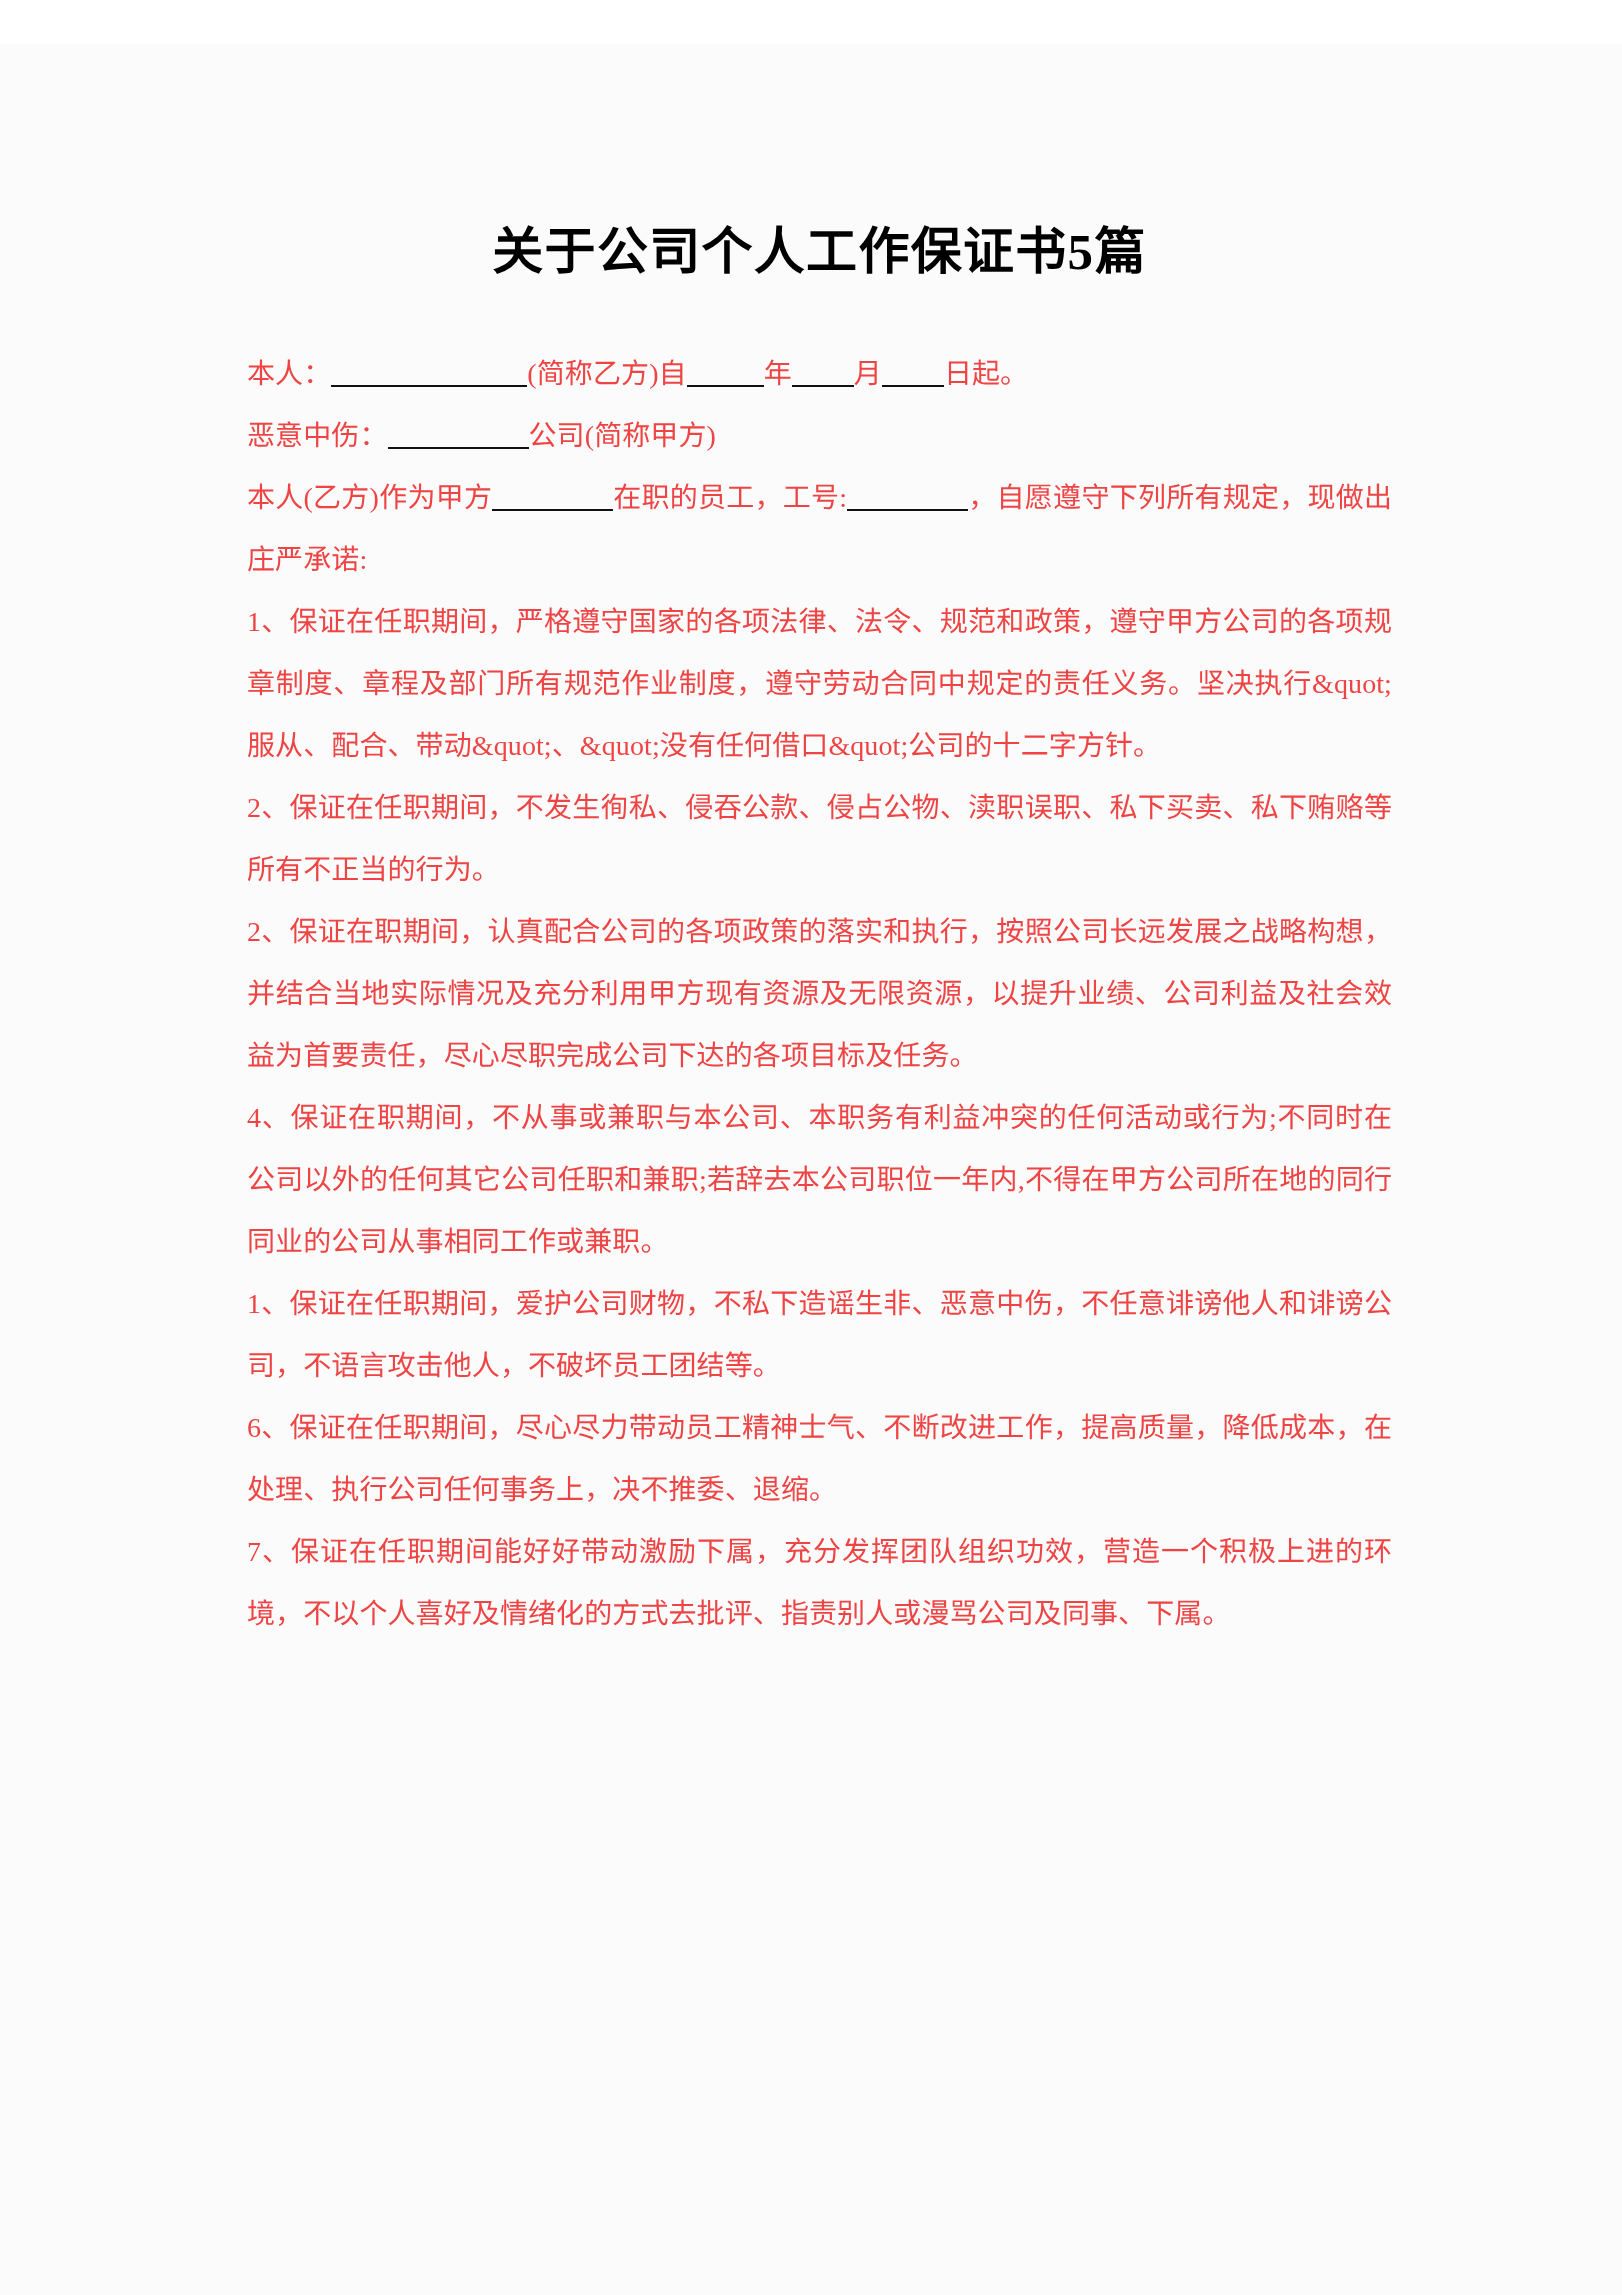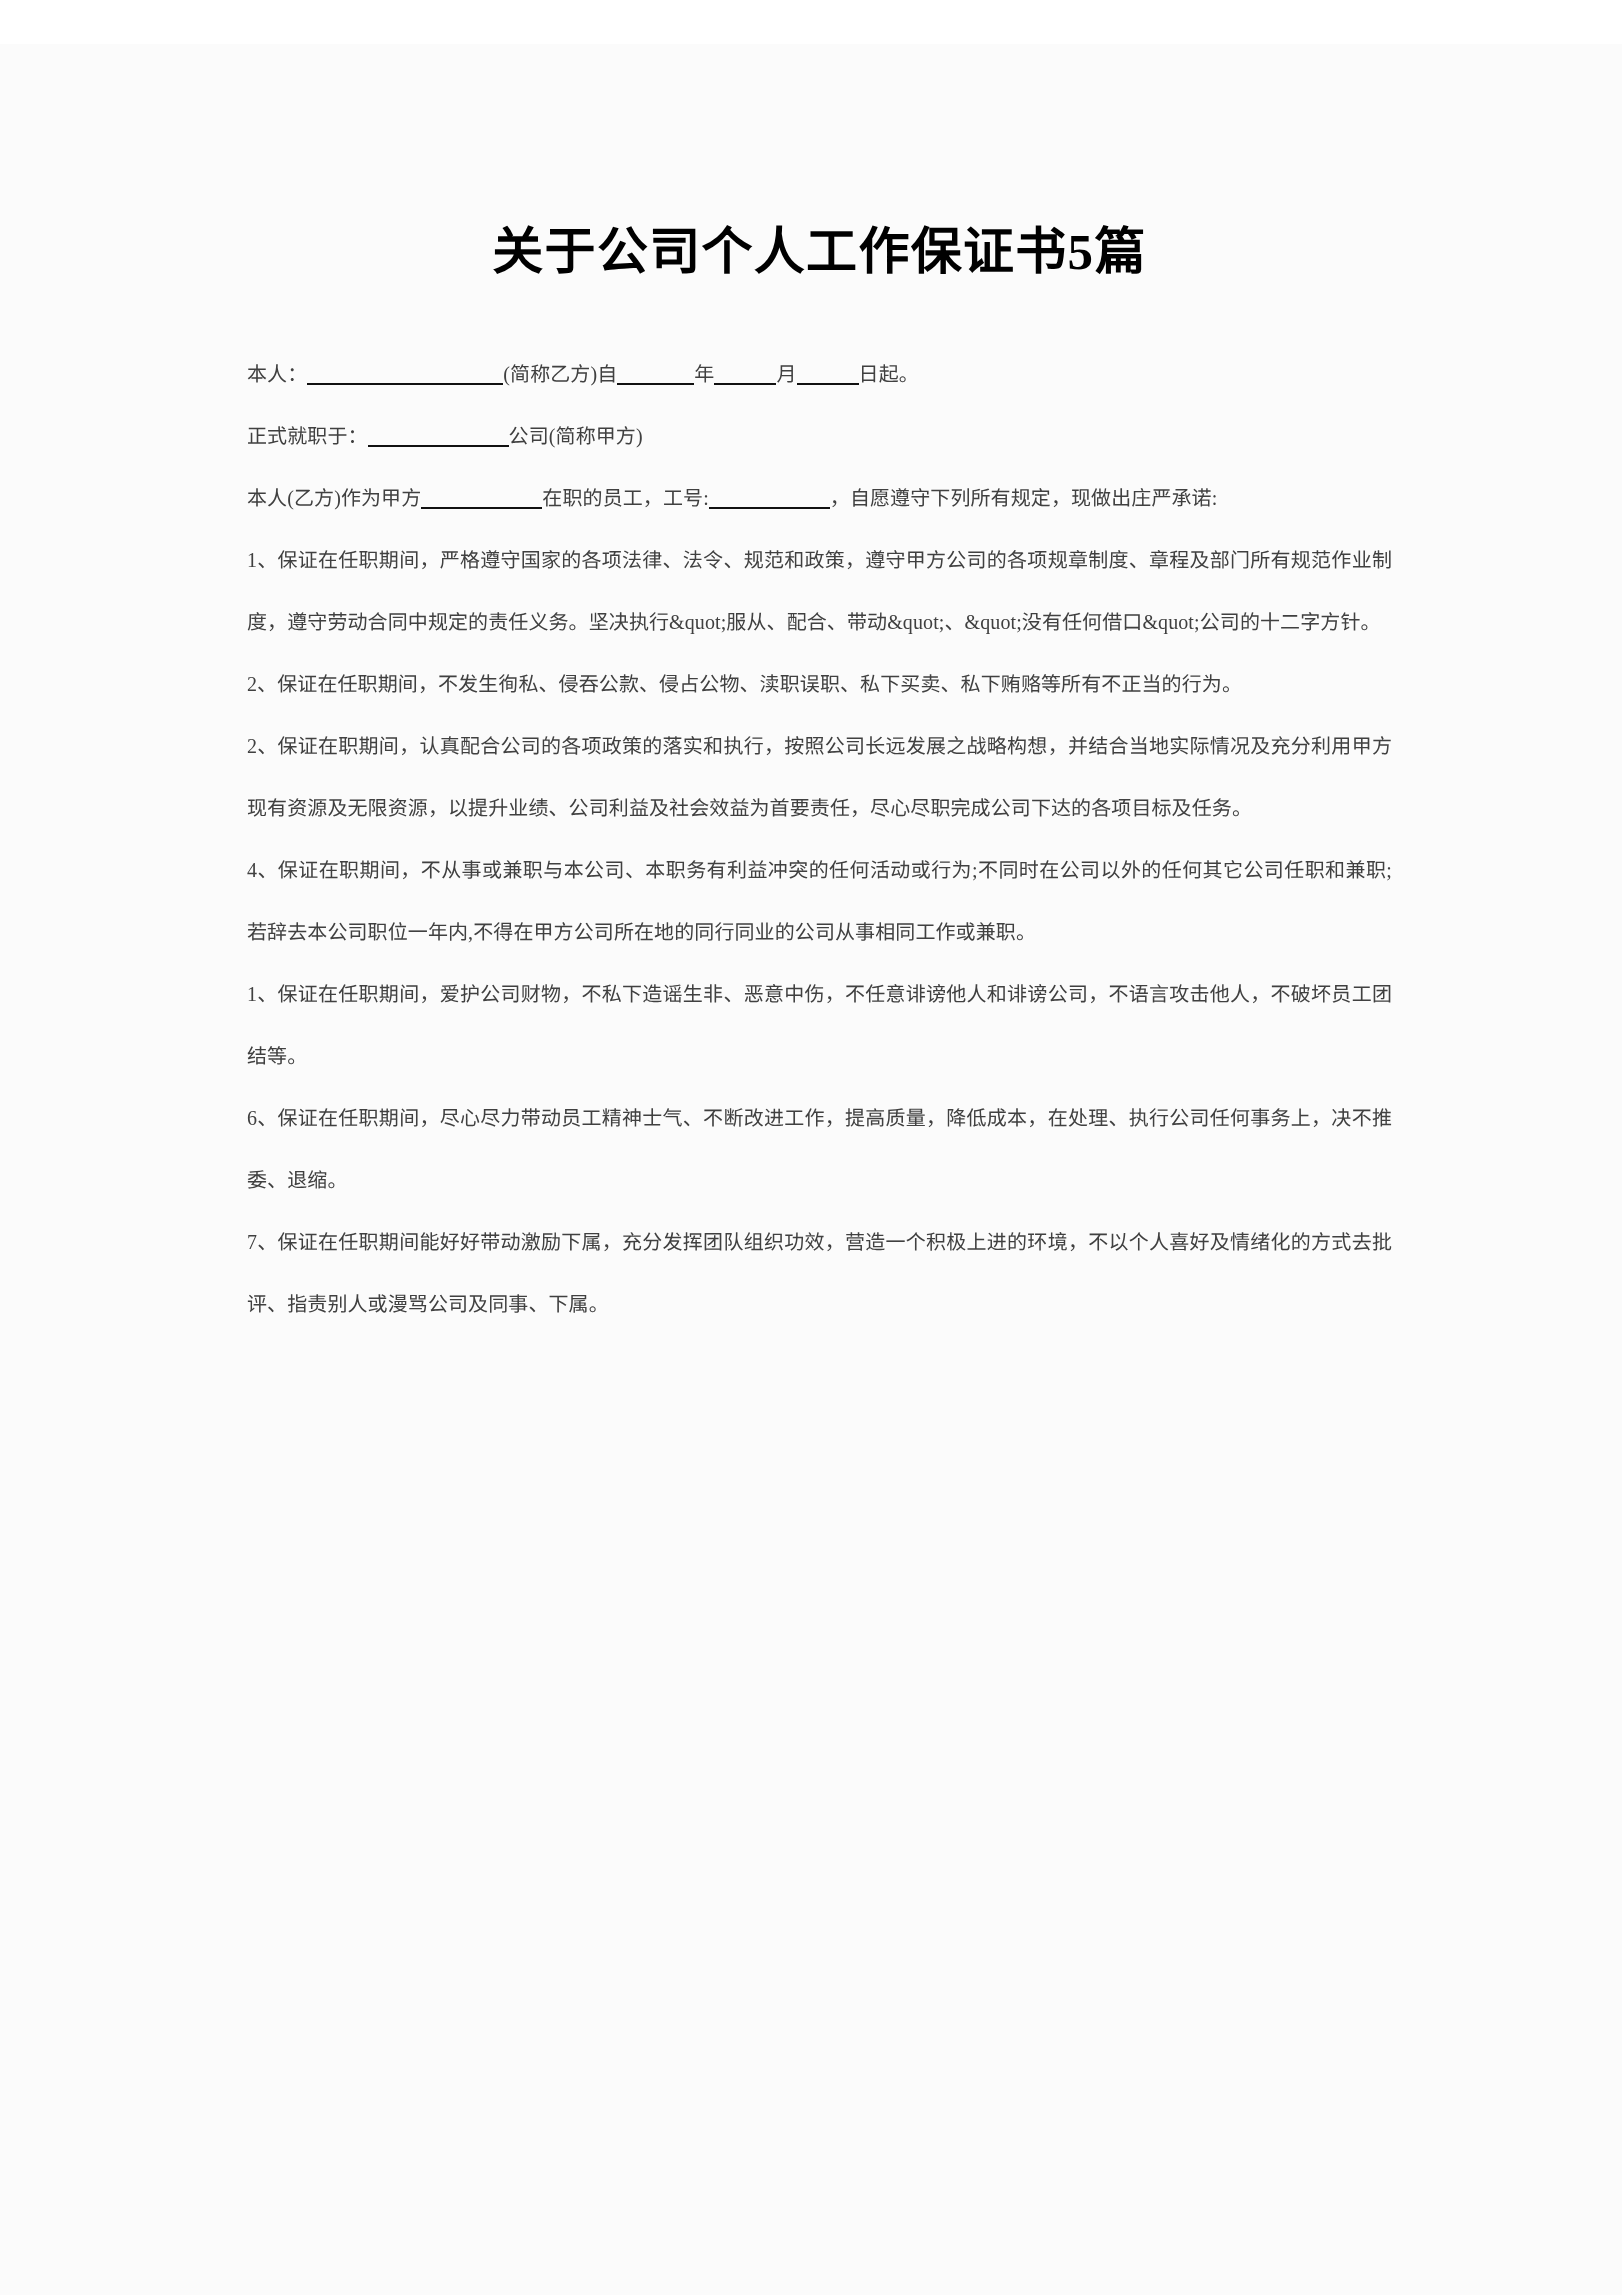--- a/index.html
+++ b/index.html
@@ -35,27 +35,27 @@
     letter-spacing: 1.3px;
     padding-top: 178px;
     color: #000000;
   }
   .body-block {
     margin-top: 60px;
   }
   .para {
     margin: 0 0 0 0;
     padding: 0;
-    font-size: 20px;
+    font-size: 28px;
     line-height: 62px;
     text-align: justify;
     text-justify: inter-ideograph;
     letter-spacing: 0.1px;
     word-break: break-all;
-    color: #404040;
+    color: #ef4444;
   }
   .blank {
     display: inline-block;
     border-bottom: 2px solid #111;
     vertical-align: -3.9px;
     height: 22px;
   }
   .b-xl { width: 196px; }
   .b-lg { width: 141px; }
   .b-md { width: 121px; }
@@ -67,21 +67,21 @@
 
 <div class="page">
   <div class="page-inner">
 
     <h1 class="doc-title">关于公司个人工作保证书5篇</h1>
 
     <div class="body-block">
 
       <p class="para"><span>本人：</span><span class="blank b-xl"></span><span>(简称乙方)自</span><span class="blank b-sm"></span><span>年</span><span class="blank b-xs"></span><span>月</span><span class="blank b-xs"></span><span>日起。</span></p>
 
-      <p class="para"><span>正式就职于：</span><span class="blank b-lg"></span><span>公司(简称甲方)</span></p>
+      <p class="para"><span>恶意中伤：</span><span class="blank b-lg"></span><span>公司(简称甲方)</span></p>
 
       <p class="para"><span>本人(乙方)作为甲方</span><span class="blank b-md"></span><span>在职的员工，工号:</span><span class="blank b-md"></span><span>，自愿遵守下列所有规定，现做出庄严承诺:</span></p>
 
       <p class="para">1、保证在任职期间，严格遵守国家的各项法律、法令、规范和政策，遵守甲方公司的各项规章制度、章程及部门所有规范作业制度，遵守劳动合同中规定的责任义务。坚决执行&amp;quot;服从、配合、带动&amp;quot;、&amp;quot;没有任何借口&amp;quot;公司的十二字方针。</p>
       <p class="para">2、保证在任职期间，不发生徇私、侵吞公款、侵占公物、渎职误职、私下买卖、私下贿赂等所有不正当的行为。</p>
       <p class="para">2、保证在职期间，认真配合公司的各项政策的落实和执行，按照公司长远发展之战略构想，并结合当地实际情况及充分利用甲方现有资源及无限资源，以提升业绩、公司利益及社会效益为首要责任，尽心尽职完成公司下达的各项目标及任务。</p>
       <p class="para">4、保证在职期间，不从事或兼职与本公司、本职务有利益冲突的任何活动或行为;不同时在公司以外的任何其它公司任职和兼职;若辞去本公司职位一年内,不得在甲方公司所在地的同行同业的公司从事相同工作或兼职。</p>
       <p class="para">1、保证在任职期间，爱护公司财物，不私下造谣生非、恶意中伤，不任意诽谤他人和诽谤公司，不语言攻击他人，不破坏员工团结等。</p>
       <p class="para">6、保证在任职期间，尽心尽力带动员工精神士气、不断改进工作，提高质量，降低成本，在处理、执行公司任何事务上，决不推委、退缩。</p>
       <p class="para">7、保证在任职期间能好好带动激励下属，充分发挥团队组织功效，营造一个积极上进的环境，不以个人喜好及情绪化的方式去批评、指责别人或漫骂公司及同事、下属。</p>

